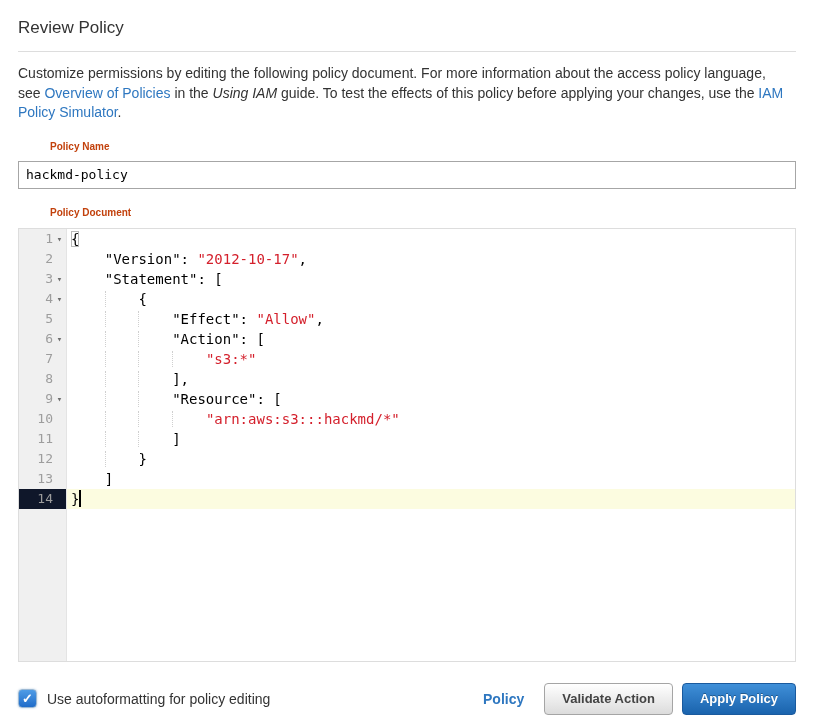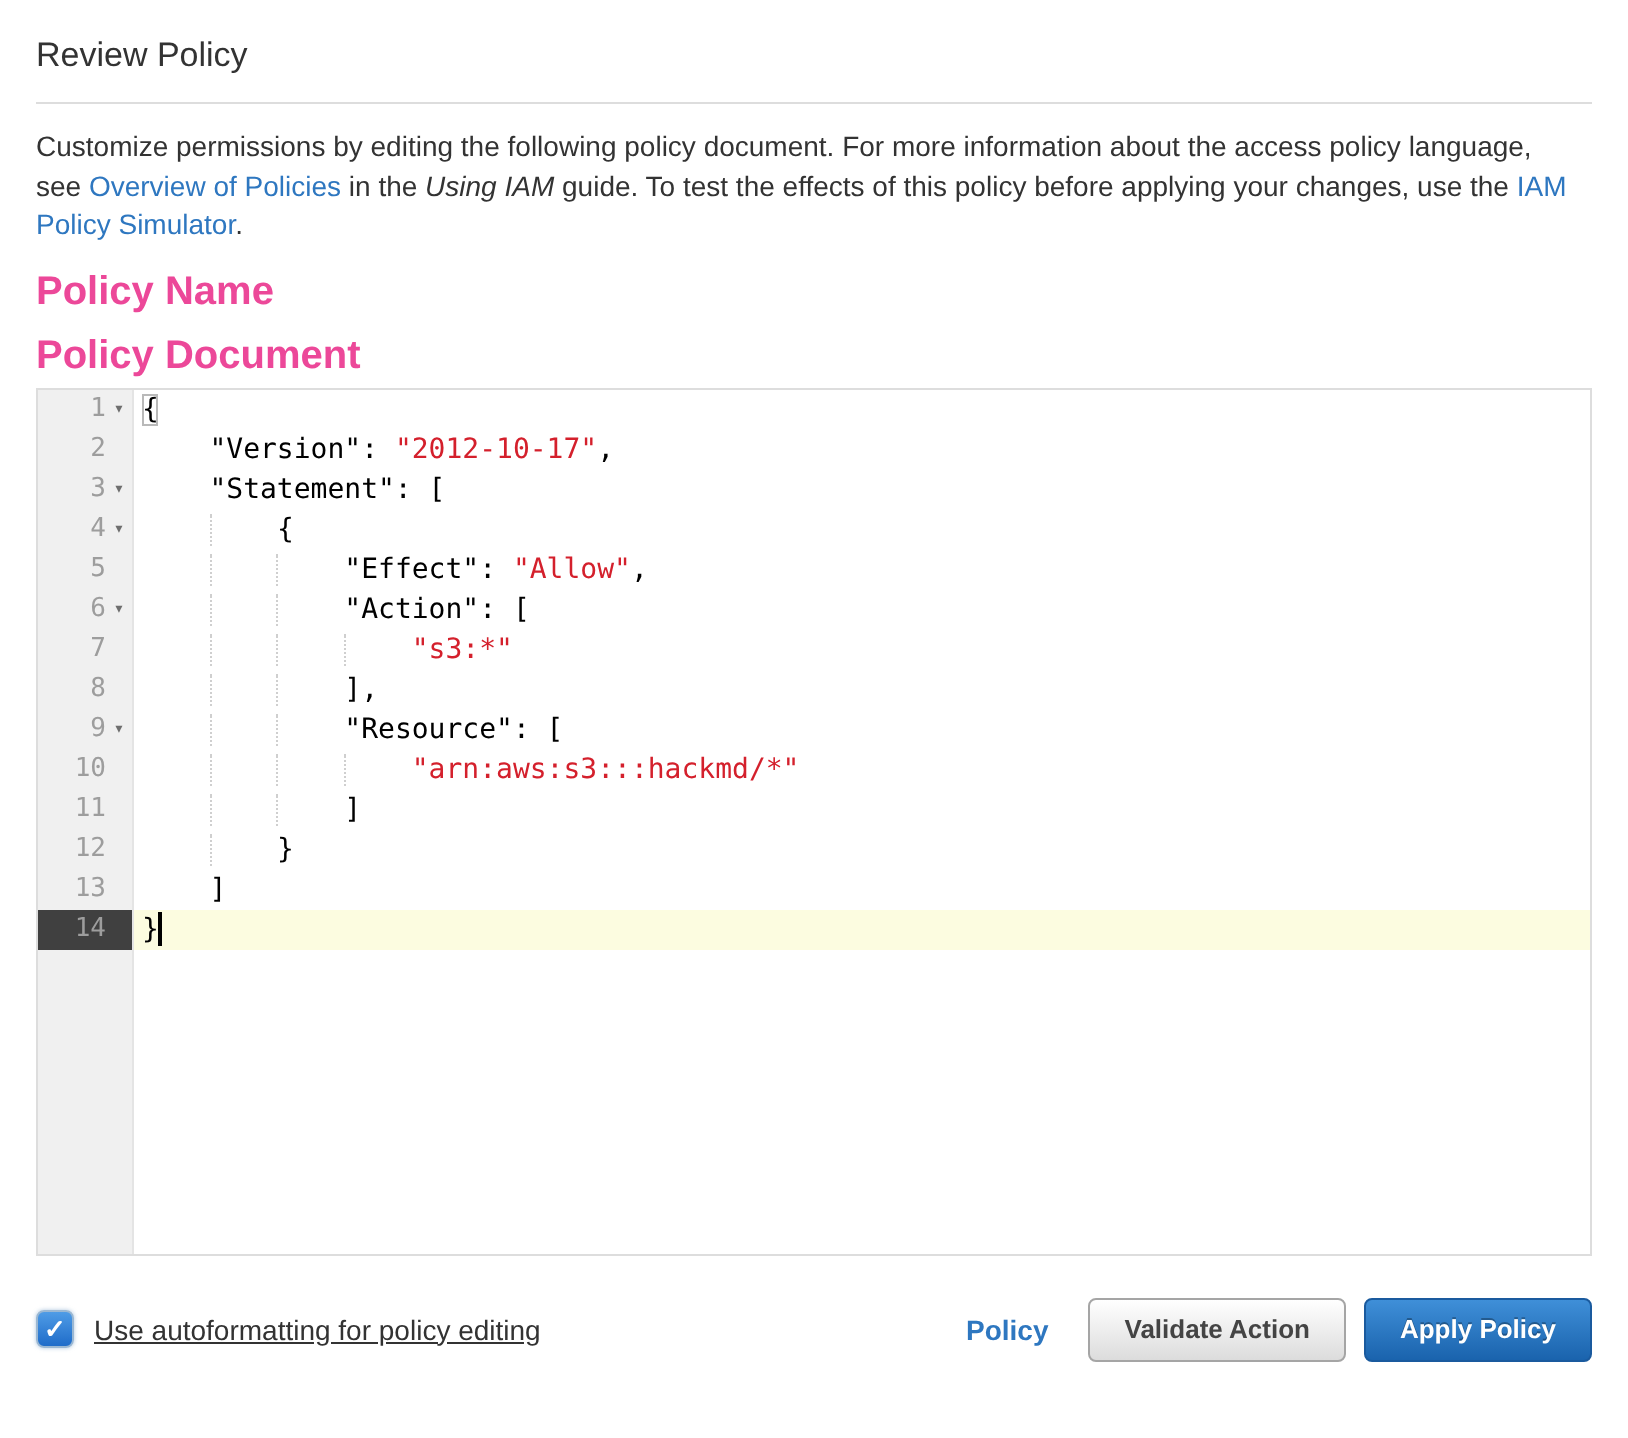--- a/index.html
+++ b/index.html
@@ -30,24 +30,25 @@
     line-height: 19.5px;
     color: #333;
     width: 770px;
   }
   a.inline-link { color: #2e77c0; text-decoration: none; cursor: pointer; }
   .em-guide { font-style: italic; }
 
   
   .field-label {
     margin-top: 15px;
-    font-size: 20px;
-    font-weight: bold;
-    color: #ec4899;
+    font-size: 10px;
+    font-weight: bold;
+    color: #c2410c;
     line-height: 17px;
+    margin-left: 32px;
   }
   input.policy-name {
     margin-top: 6px;
     width: 778px;
     height: 28px;
     border: 1px solid #a6a6a6;
     background: #fff;
     font-family: "DejaVu Sans Mono", "Liberation Mono", monospace;
     font-size: 13px;
     color: #000;
@@ -77,21 +78,21 @@
     color: #9d9d9d;
     font-size: 13px;
     user-select: none;
   }
   .gutter-cell {
     height: 20px;
     display: flex;
     justify-content: flex-end;
     align-items: center;
   }
-  .gutter-cell.active { background: #404040; justify-content: flex-end; }
+  .gutter-cell.active { background: #0f172a; justify-content: flex-end; }
   .gutter-num { text-align: right; }
   .fold-w {
     width: 13px;
     text-align: center;
     font-size: 9px;
     color: #6e6e6e;
     line-height: 20px;
   }
   .code { flex: 1 1 auto; padding-left: 4px; }
   .code-line {
@@ -131,21 +132,21 @@
     background: linear-gradient(#4f9ce6, #1f6cc9);
     border: 1px solid #9bb8d3;
     box-shadow: 0 0 2px rgba(120,160,200,.6);
     color: #fff;
     font-size: 13px;
     font-weight: bold;
     line-height: 17px;
     text-align: center;
     display: inline-block;
   }
-  .autofmt-label { margin-left: 10px; font-size: 14px; color: #333; text-decoration: underline; }
+  .autofmt-label { margin-left: 10px; font-size: 14px; color: #333; }
   .actions { display: flex; align-items: center; }
   a.cancel-link {
     color: #2e77c0;
     font-size: 14px;
     font-weight: bold;
     text-decoration: none;
     margin-right: 20px;
     cursor: pointer;
   }
   button {
@@ -175,20 +176,21 @@
 
 <div class="page">
 
   <div class="title-wrap">
     <h1 class="page-title">Review Policy</h1>
   </div>
 
   <p class="desc"><span>Customize permissions by editing the following policy document. For more information about the access policy language, see </span><a class="inline-link">Overview of Policies</a><span> in the </span><span class="em-guide">Using IAM</span><span> guide. To test the effects of this policy before applying your changes, use the </span><a class="inline-link">IAM Policy Simulator</a><span>.</span></p>
 
   <div class="field-label">Policy Name</div>
+  <input class="policy-name" type="text" value="hackmd-policy" style="">
 
   <div class="field-label">Policy Document</div>
 
   <div class="editor">
     <div class="gutter">
         <div class="gutter-cell">
           <span class="gutter-num">1</span>
           <span class="fold-w">▾</span>
         </div>
         <div class="gutter-cell">

